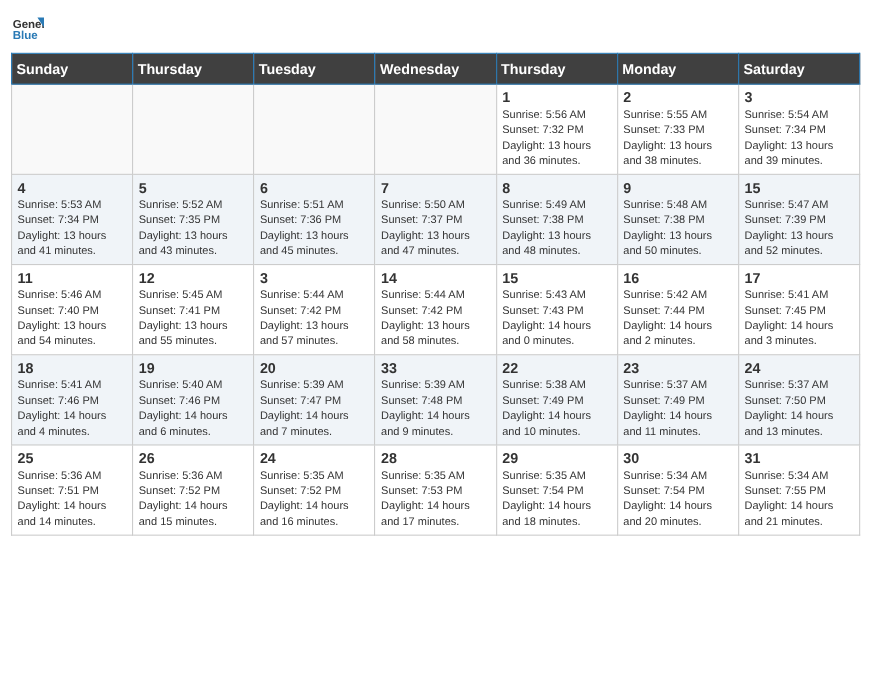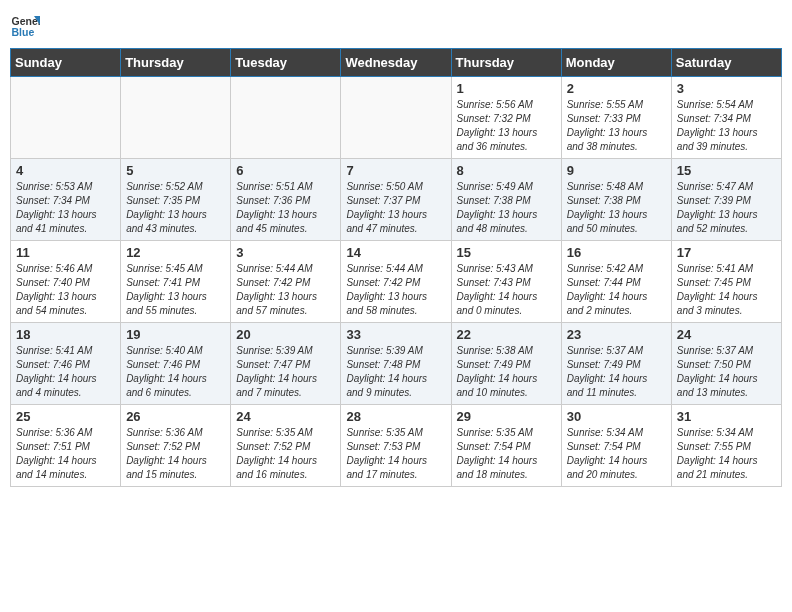--- a/index.html
+++ b/index.html
@@ -65,21 +65,20 @@
       background: #f9f9f9;
     }
     .day-number {
       font-size: 13px;
       font-weight: bold;
       margin-bottom: 2px;
     }
     .day-info {
       line-height: 1.4;
       color: #333;
-      font-style: italic;
     }
     .row-even td {
       background: #f0f4f8;
     }
   </style>
 </head>
 <body>
 
 <div class="header-area">
   <div class="logo">

